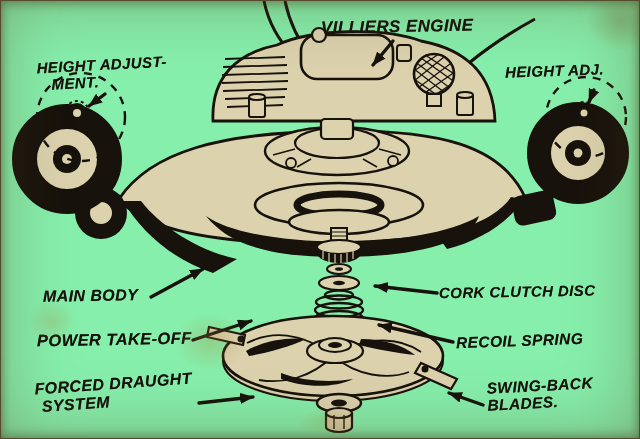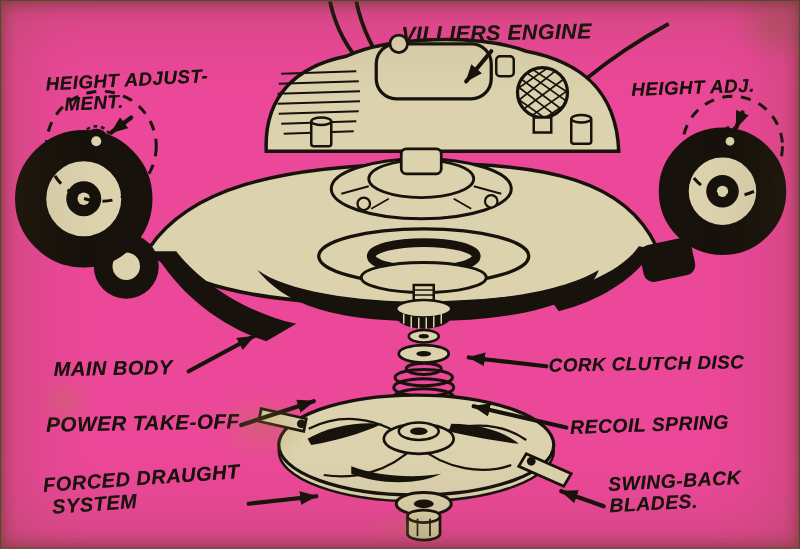--- a/index.html
+++ b/index.html
@@ -1,18 +1,18 @@
 <!DOCTYPE html>
 <html><head>
 <meta charset="utf-8">
 <style>
   html,body{margin:0;padding:0;background:#6b6252;}
   #stage{
     position:relative;width:640px;height:439px;overflow:hidden;
-    background:#ec4899;
+    background:#86efac;
     border:1px solid #55492e;
     box-sizing:border-box;
     font-family:"Liberation Sans",sans-serif;
   }
   #stage .vignette{
     position:absolute;inset:0;pointer-events:none;
     box-shadow:inset 0 0 70px rgba(92,72,30,.38), inset 0 4px 10px rgba(60,45,15,.35), inset 0 -4px 10px rgba(60,45,15,.3);
   }
   .stain{position:absolute;border-radius:50%;pointer-events:none;}
   .s1{left:172px;top:312px;width:74px;height:58px;background:radial-gradient(closest-side,rgba(170,138,60,.30),rgba(170,138,60,0));}

